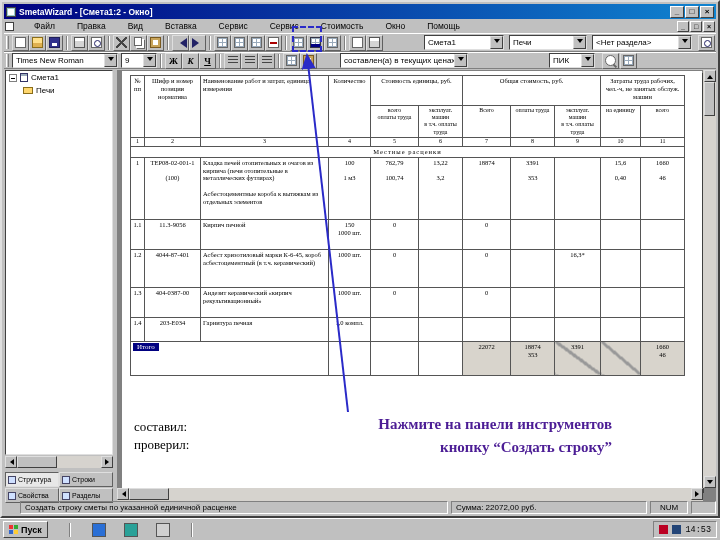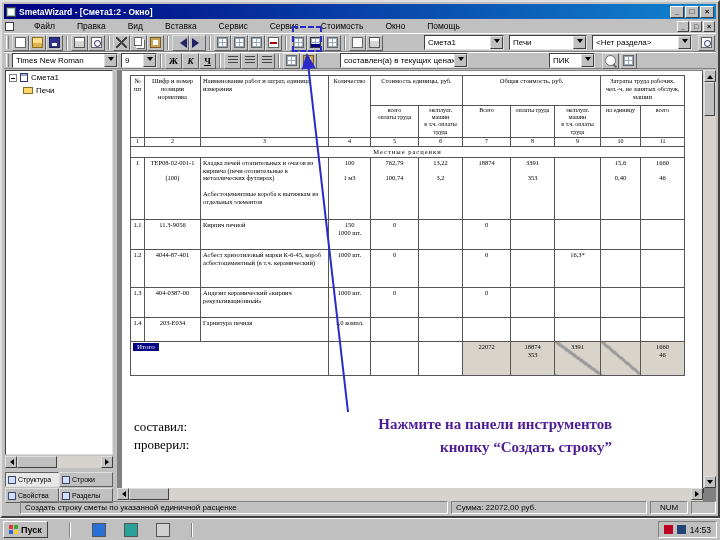--- a/index.html
+++ b/index.html
@@ -127,21 +127,21 @@
   .taskbar{position:absolute;left:0;bottom:0;width:720px;height:22px;background:#c0c0c0;border-top:1px solid #fff;
            display:flex;align-items:center;gap:18px;padding:0 3px;}
   .start-btn{height:17px;display:flex;align-items:center;gap:3px;padding:0 5px;font-weight:bold;font-size:9px;
              background:#c0c0c0;border:1px solid;border-color:#fff #404040 #404040 #fff;}
   .winlogo{width:9px;height:9px;display:grid;grid-template-columns:1fr 1fr;grid-template-rows:1fr 1fr;gap:1px;}
   .winlogo span{display:block;}
   .ql-icon{width:14px;height:14px;border:1px solid #555;flex:0 0 auto;}
   .task-btn{height:17px;width:170px;display:flex;align-items:center;gap:3px;padding:0 4px;font-size:8.5px;font-weight:bold;
             background:#d8d8d8;border:1px solid;border-color:#404040 #fff #fff #404040;white-space:nowrap;overflow:hidden;}
   .tray{margin-left:auto;height:17px;display:flex;align-items:center;gap:4px;padding:0 5px;
-        border:1px solid;border-color:#808080 #fff #fff #808080;font-size:8.5px;}
+        border:1px solid;border-color:#808080 #fff #fff #808080;font-size:8.5px;font-family:Liberation Mono, monospace;}
   .tray-icon{width:9px;height:9px;flex:0 0 auto;}
   
   .arrow-overlay{position:absolute;left:0;top:0;width:720px;height:540px;pointer-events:none;z-index:60;}
   .dash-box{position:absolute;left:292px;top:26px;width:30px;height:26px;border:2px dashed #2a2ac8;z-index:55;pointer-events:none;}
 </style>
 </head>
 <body>
 
 <div class="screen">
 

